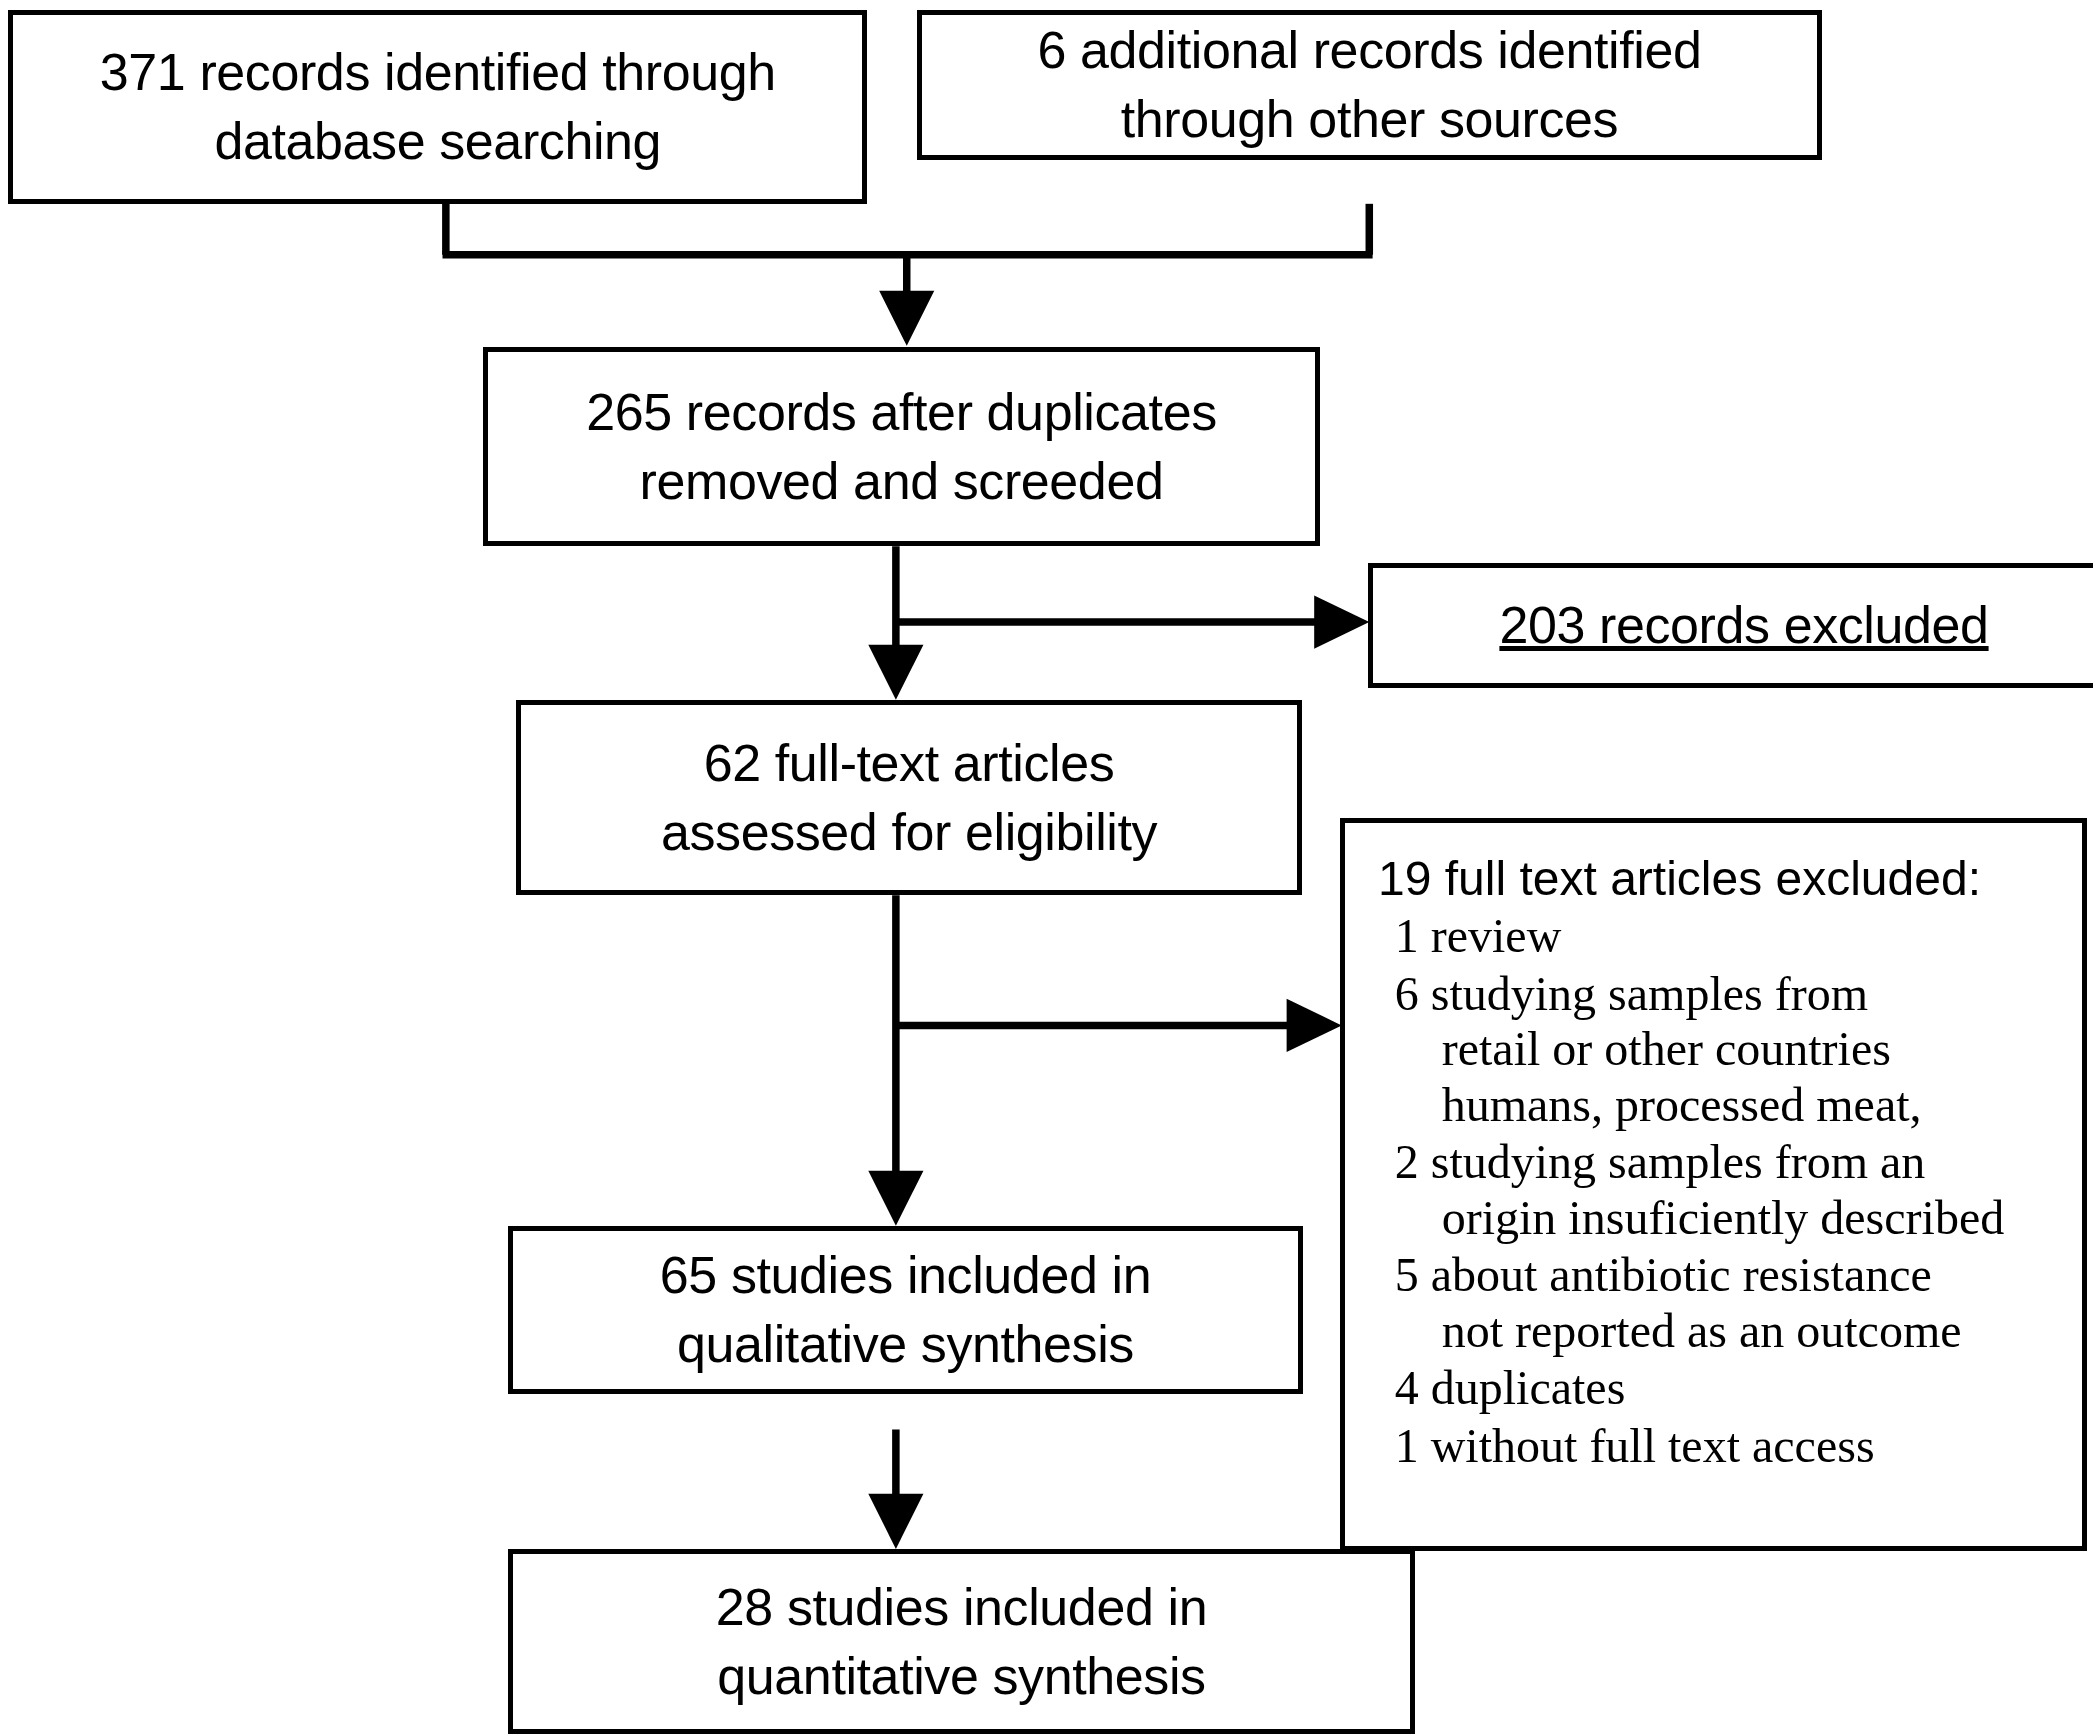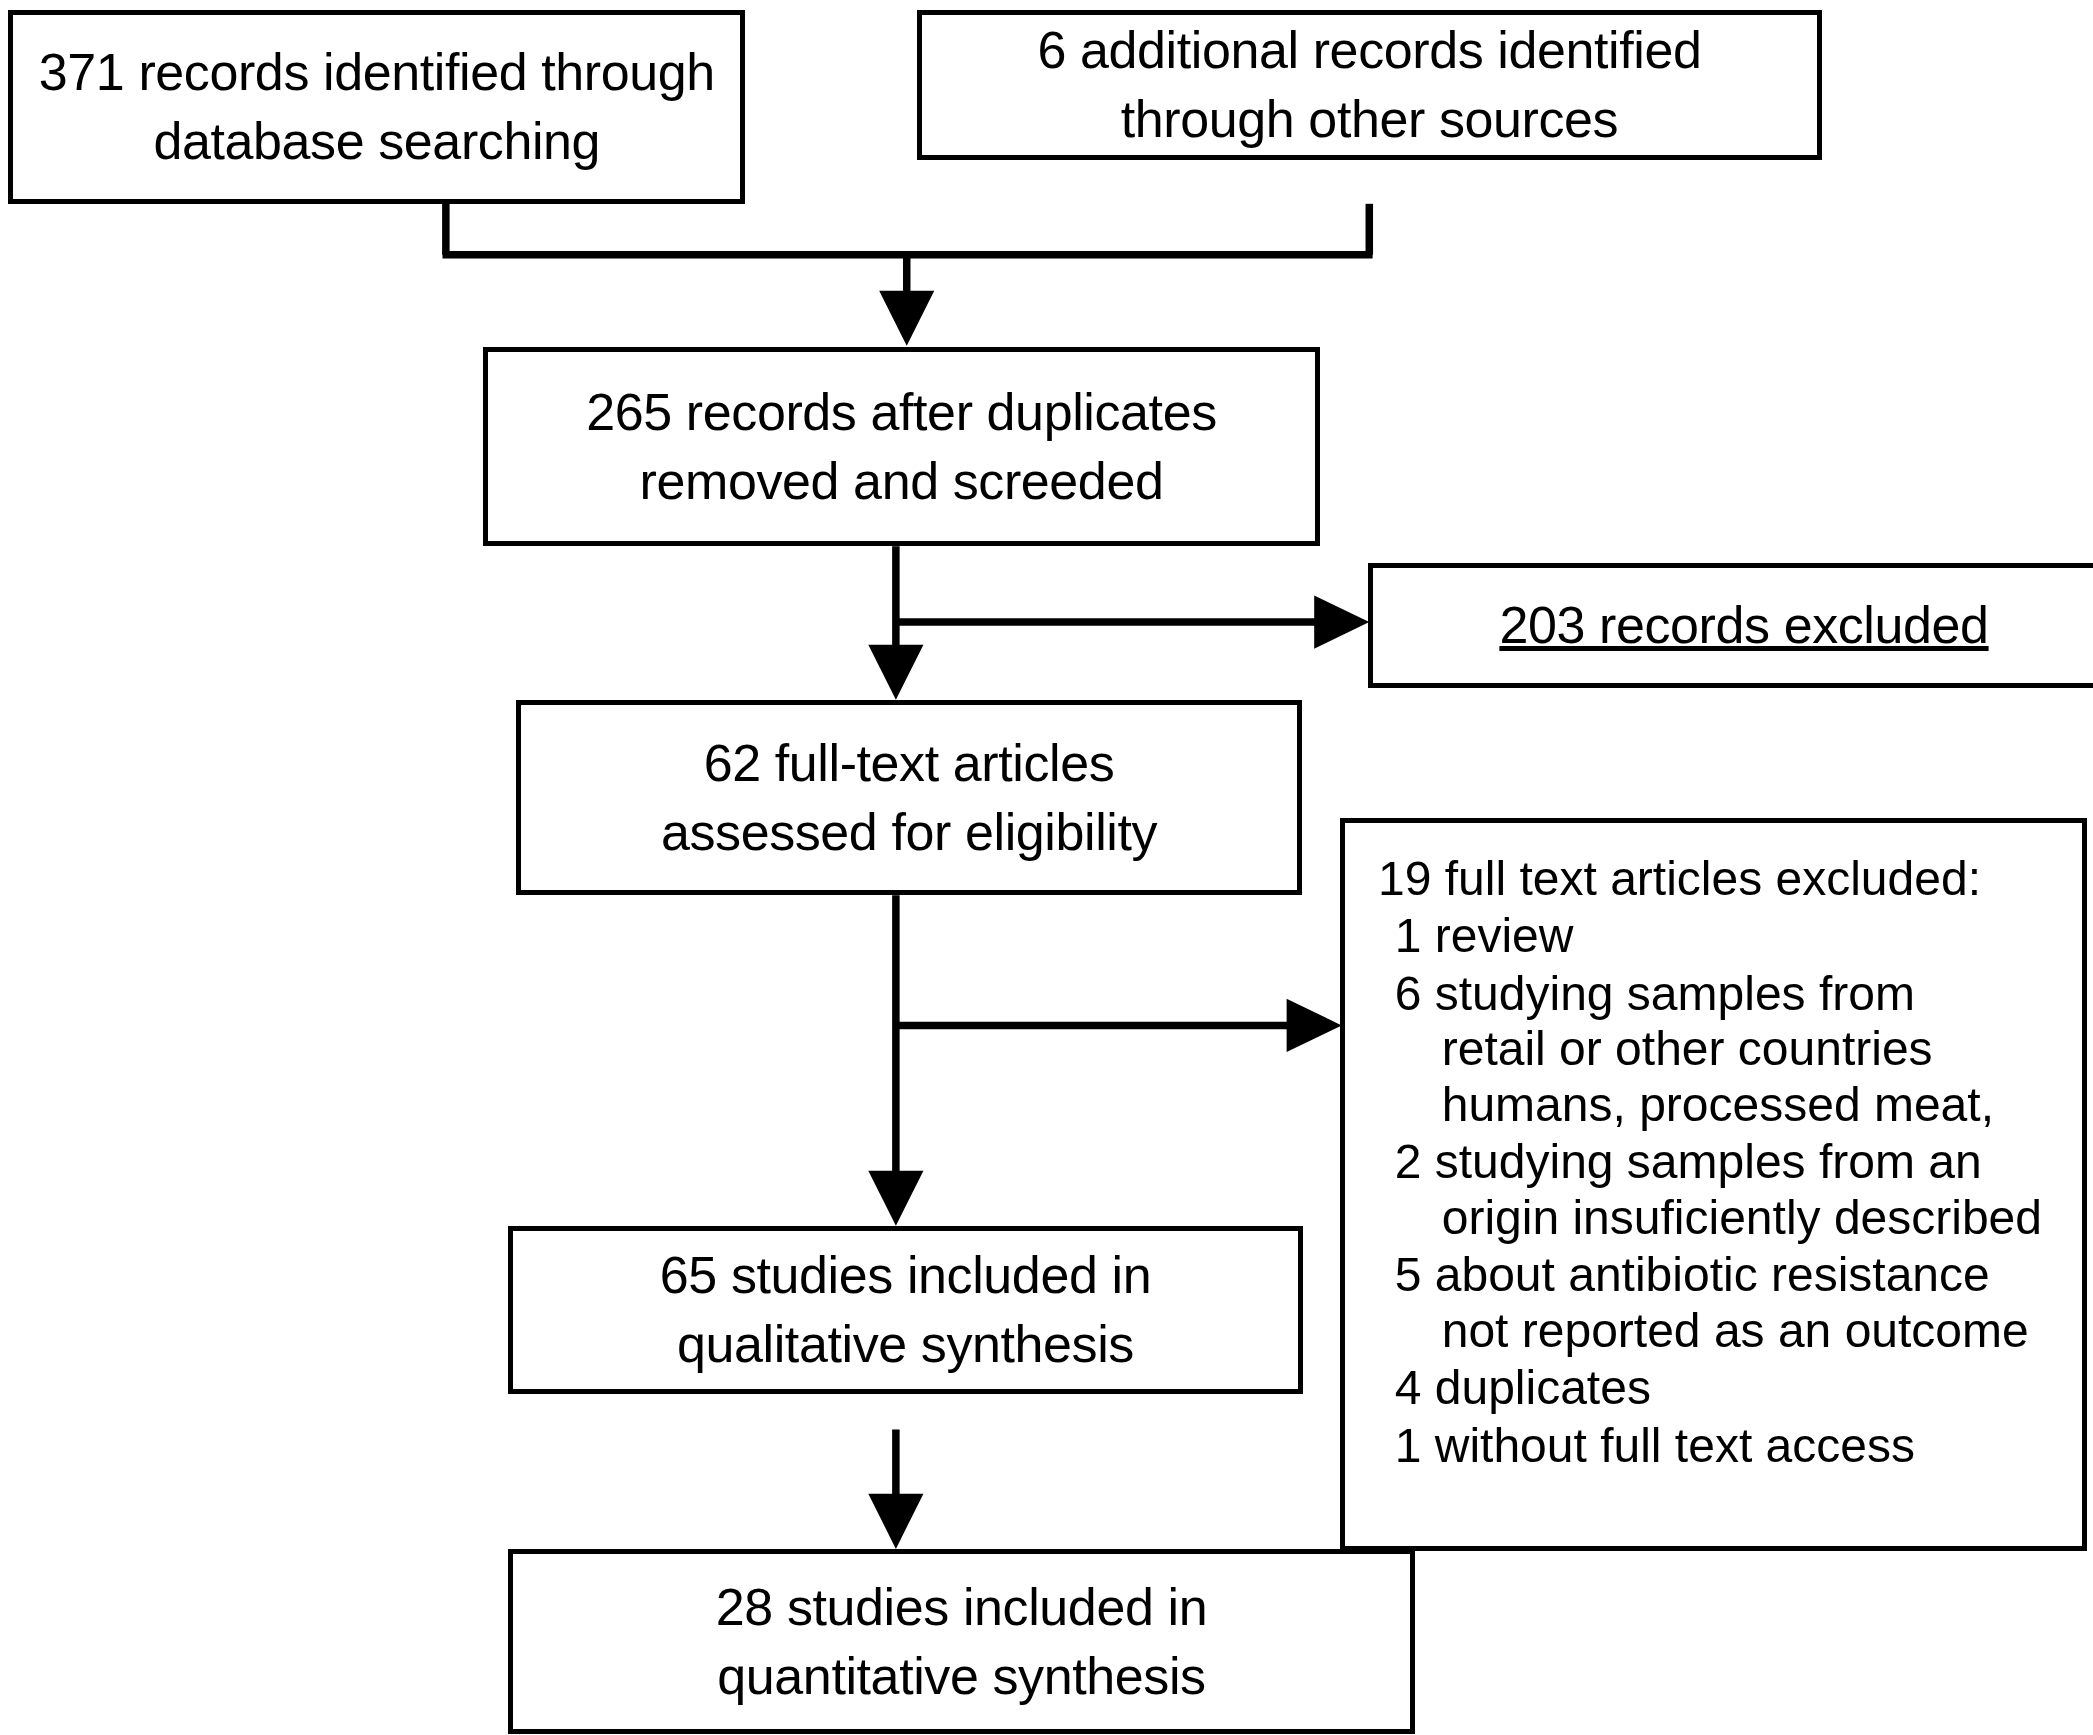--- a/index.html
+++ b/index.html
@@ -38,21 +38,21 @@
     color: #000000;
   }
   .node .label {
     font-size: 52px;
     line-height: 1.32;
     letter-spacing: -0.4px;
     padding: 0 15px;
     white-space: pre-line;
   }
   
-  #node-db        { left: 8.3px;   top: 10px;   width: 737px; height: 194px; }
+  #node-db        { left: 8.3px;   top: 10px;   width: 859px; height: 194px; }
   #node-other     { left: 917px; top: 10px;   width: 905px; height: 150px; }
   #node-dedup     { left: 483px;  top: 347px;  width: 837px; height: 199px; }
   #node-excl-rec  { left: 1368px; top: 563px;  width: 752px;  height: 125px; text-decoration: underline; }
   #node-fulltext  { left: 516px;  top: 700px;  width: 786px;  height: 195px; }
   #node-excl-list { left: 1340px; top: 818px;  width: 747px;  height: 733px;
                     display: block; text-align: left; }
   #node-qual      { left: 508px;  top: 1226px; width: 795px;  height: 168px; }
   #node-quant     { left: 508px;  top: 1549px; width: 907px;  height: 185px; }
 
   #node-excl-list .excl-wrap {
@@ -63,20 +63,21 @@
     line-height: 1.16;
     margin: 0 0 1.7px 0;
     white-space: nowrap;
   }
   #node-excl-list .excl-item {
     font-size: 48px;
     line-height: 1.16;
     margin: 0 0 1.7px 0;
     padding-left: 18.4px;
     text-indent: -1.7px;
+    font-family: Liberation Serif, serif;
   }
   #node-excl-list .excl-item .cont {
     display: block;
     padding-left: 47px;
   }
 </style>
 </head>
 <body>
 
 <div id="diagram">

